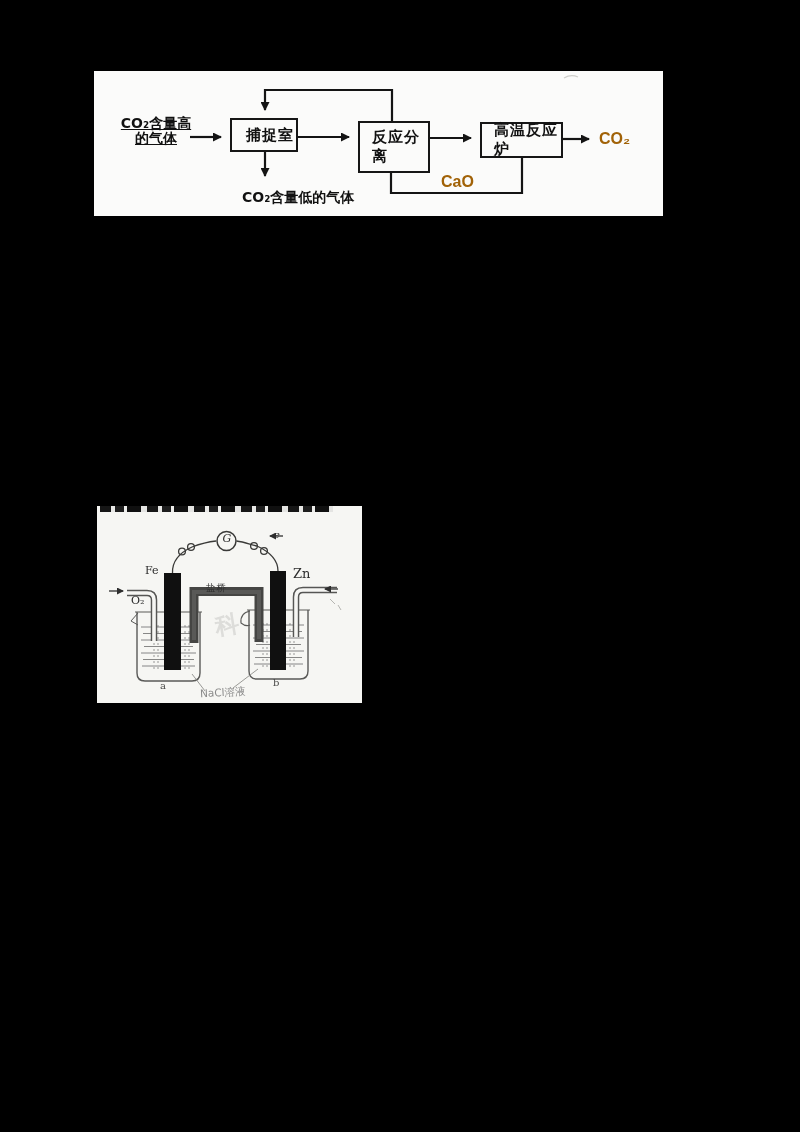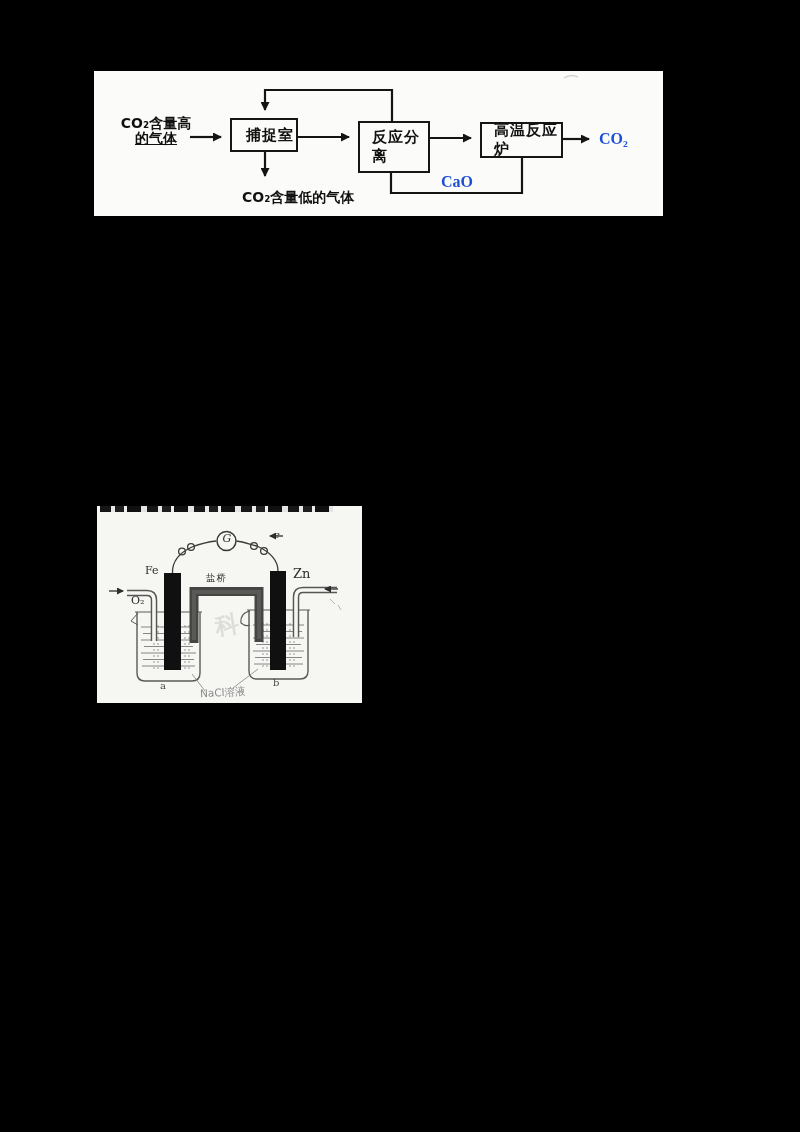--- a/index.html
+++ b/index.html
@@ -15,21 +15,21 @@
   svg{position:absolute;left:0;top:0;}
   
   .fbox{
     position:absolute;border:2px solid #161616;background:#fbfbfa;
     display:flex;align-items:center;justify-content:center;
     font-weight:bold;font-size:15px;color:#111;letter-spacing:1px;
     box-sizing:border-box;
     padding-left:12px;
   }
   .zhbold{font-weight:bold;color:#111;font-size:14px;line-height:15px;}
-  .serifl{font-family:Liberation Serif, serif;color:#1d4ed8;}
+  .serifl{font-family:Liberation Sans, sans-serif;color:#a16207;}
   
   .cellt{color:#2c2c2c;font-family:"DejaVu Serif",serif;}
   .faint{color:#8a8a8a;}
   .strip{
     position:absolute;left:3px;top:0;width:233px;height:6px;
     background:repeating-linear-gradient(90deg,
       #161616 0 11px,#e8e8e6 11px 15px,
       #1d1d1d 15px 24px,#ececea 24px 27px,
       #101010 27px 41px,#e4e4e2 41px 47px);
   }
@@ -62,21 +62,21 @@
       <path d="M 298 51 L 298 19 L 171 19 L 171 39" fill="none" stroke="#141414" stroke-width="2.2" marker-end="url(#ah)"></path>
 
       <line x1="171" y1="81" x2="171" y2="105" stroke="#141414" stroke-width="2.2" marker-end="url(#ah)"></line>
 
       <path d="M 428 87 L 428 122 L 297 122 L 297 94" fill="none" stroke="#141414" stroke-width="2.2" marker-end="url(#ah)"></path>
 
       <path d="M 470 7 q 7 -4 14 -1" fill="none" stroke="#b9b9b5" stroke-width="1.2" opacity="0.7"></path>
     </svg>
 
     <div class="abs zhbold" style="left:12px;top:45px;width:100px;text-align:center;">
-      <span style="display:block;">CO₂含量高</span>
+      <span style="display:block;text-decoration:underline;">CO₂含量高</span>
       <span style="display:block;text-decoration:underline;">的气体</span>
     </div>
 
     <div class="fbox" style="left:136px;top:47px;width:68px;height:34px;">
       <span>捕捉室</span>
     </div>
     <div class="fbox" style="left:264px;top:50px;width:72px;height:52px;">
       <span>反应分离</span>
     </div>
     <div class="fbox" style="left:386px;top:51px;width:83px;height:36px;">
@@ -180,21 +180,21 @@
       <g stroke="#8f8f8b" stroke-width="0.9">
         <line x1="108" y1="185" x2="95" y2="168"></line>
         <line x1="136" y1="182" x2="161" y2="163"></line>
       </g>
     </svg>
 
     <span class="abs cellt" style="left:48px;top:58px;font-size:11px;">Fe</span>
     <span class="abs cellt" style="left:196px;top:60px;font-size:13px;">Zn</span>
     <span class="abs cellt" style="left:121px;top:26px;width:18px;text-align:center;font-size:11px;font-style:italic;">G</span>
     <span class="abs cellt" style="left:177px;top:23px;font-size:10px;font-style:italic;">e</span>
-    <span class="abs" style="left:109px;top:66px;font-size:9.5px;color:#2e2e2e;letter-spacing:1px;">盐桥</span>
+    <span class="abs" style="left:109px;top:76px;font-size:9.5px;color:#2e2e2e;letter-spacing:1px;">盐桥</span>
     <span class="abs cellt" style="left:12px;top:88px;font-size:11px;margin-left:22px;">O₂</span>
     <span class="abs cellt" style="left:63px;top:174px;font-size:10px;color:#4a4a48;">a</span>
     <span class="abs cellt" style="left:176px;top:171px;font-size:10px;color:#4a4a48;">b</span>
     <span class="abs faint" style="left:103px;top:180px;font-size:10.5px;transform:rotate(-3deg);">NaCl溶液</span>
     <span class="wm" style="left:118px;top:103px;">科</span>
   </section>
 
 </div>
 
 </body></html>

